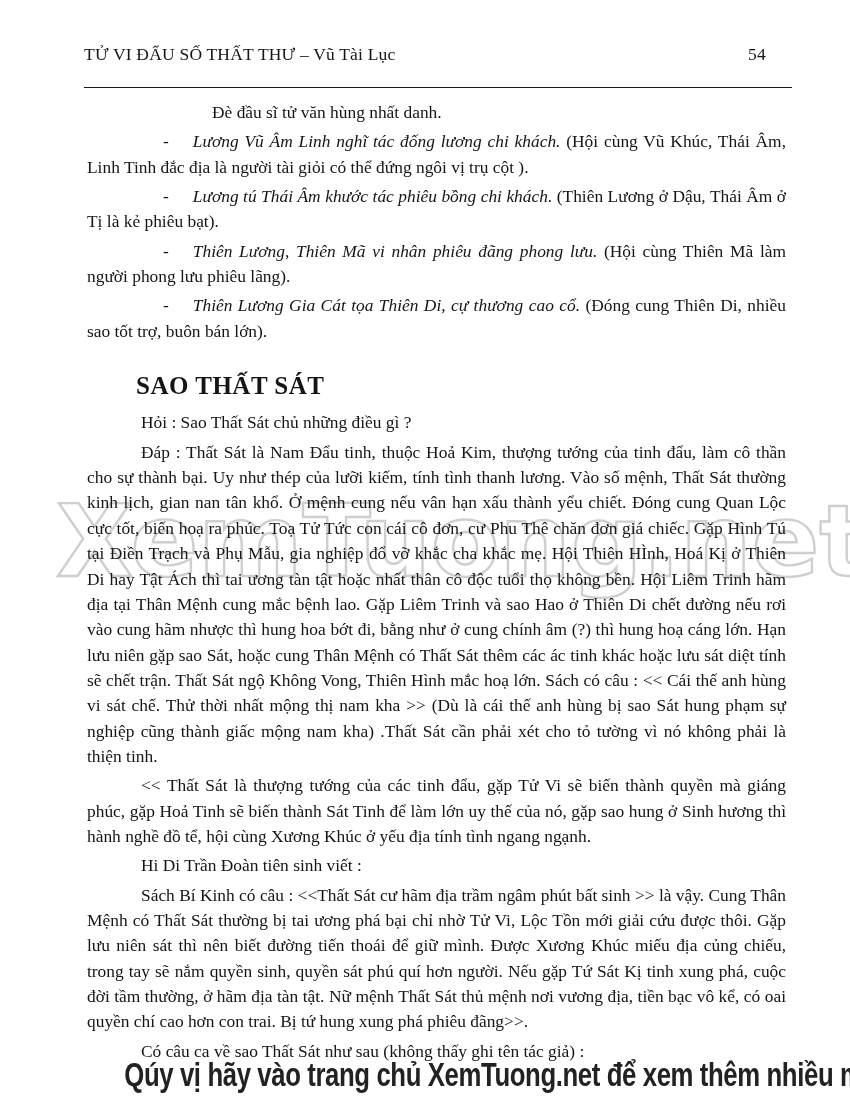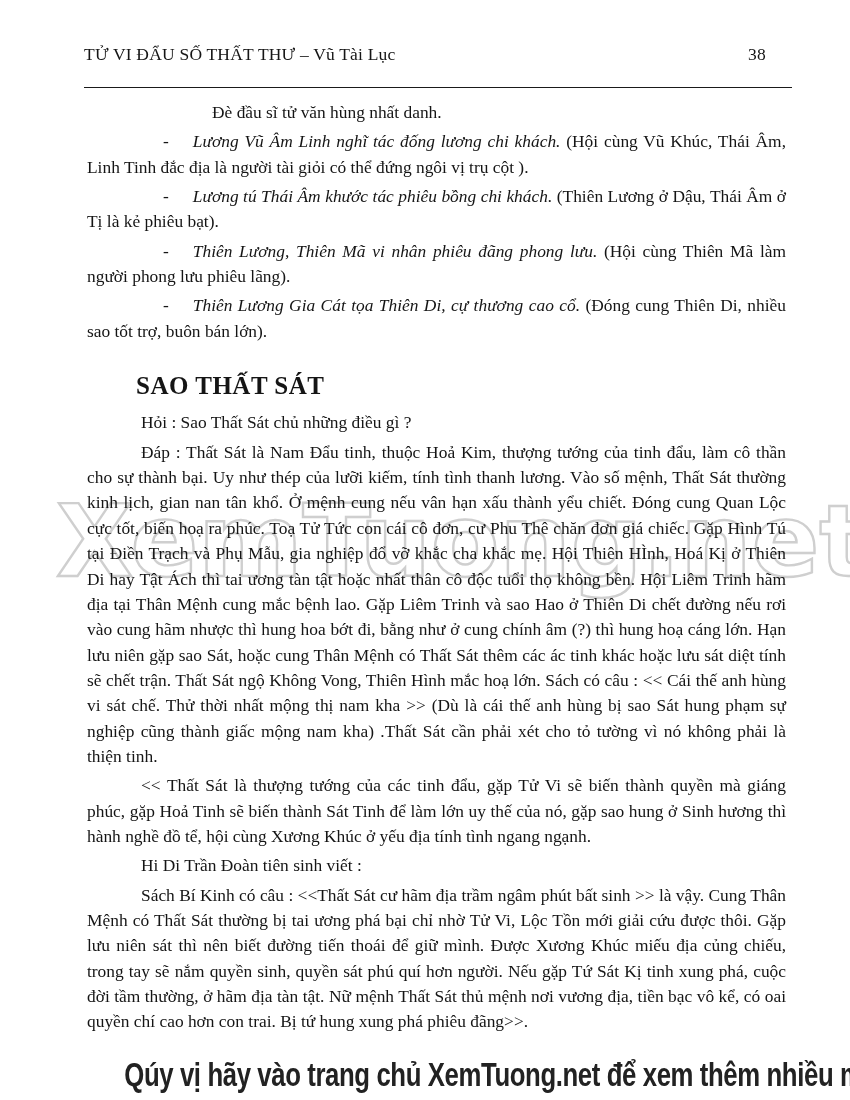--- a/index.html
+++ b/index.html
@@ -91,21 +91,21 @@
     transform: scaleX(0.78);
     transform-origin: center;
     letter-spacing: -0.5px;
   }
 </style>
 </head>
 <body>
 
 <div class="page-header">
   <span>TỬ VI ĐẨU SỐ THẤT THƯ – Vũ Tài Lục</span>
-  <span>38</span>
+  <span>54</span>
 </div>
 
 <div class="header-rule"></div>
 
 <div class="watermark">XemTuong.net</div>
 
 <div class="page-body">
 
   <p class="opening-verse">Đè đầu sĩ tử văn hùng nhất danh.</p>
 
@@ -119,18 +119,19 @@
 
   <p class="star-item"><span class="dash">-</span><span class="phrase">Thiên Lương Gia Cát tọa Thiên Di, cự thương cao cổ.</span><span class="gloss"> (Đóng cung Thiên Di, nhiều sao tốt trợ, buôn bán lớn).</span></p>
 
   <h2 class="section-heading">SAO THẤT SÁT</h2>
 
   <p class="para">Hỏi : Sao Thất Sát chủ những điều gì ?</p>
   <p class="para">Đáp : Thất Sát là Nam Đẩu tinh, thuộc Hoả Kim, thượng tướng của tinh đẩu, làm cô thần cho sự thành bại. Uy như thép của lưỡi kiếm, tính tình thanh lương. Vào số mệnh, Thất Sát thường kinh lịch, gian nan tân khổ. Ở mệnh cung nếu vân hạn xấu thành yểu chiết. Đóng cung Quan Lộc cực tốt, biến hoạ ra phúc. Toạ Tử Tức con cái cô đơn, cư Phu Thê chăn đơn giá chiếc. Gặp Hình Tú tại Điền Trạch và Phụ Mẫu, gia nghiệp đổ vỡ khắc cha khắc mẹ. Hội Thiên HÌnh, Hoá Kị ở Thiên Di hay Tật Ách thì tai ương tàn tật hoặc nhất thân cô độc tuổi thọ không bền. Hội Liêm Trinh hãm địa tại Thân Mệnh cung mắc bệnh lao. Gặp Liêm Trinh và sao Hao ở Thiên Di chết đường nếu rơi vào cung hãm nhược thì hung hoa bớt đi, bằng như ở cung chính âm (?) thì hung hoạ cáng lớn. Hạn lưu niên gặp sao Sát, hoặc cung Thân Mệnh có Thất Sát thêm các ác tinh khác hoặc lưu sát diệt tính sẽ chết trận. Thất Sát ngộ Không Vong, Thiên Hình mắc hoạ lớn. Sách có câu : &lt;&lt; Cái thế anh hùng vi sát chế. Thử thời nhất mộng thị nam kha &gt;&gt; (Dù là cái thế anh hùng bị sao Sát hung phạm sự nghiệp cũng thành giấc mộng nam kha) .Thất Sát cần phải xét cho tỏ tường vì nó không phải là thiện tinh.</p>
   <p class="para">&lt;&lt; Thất Sát là thượng tướng của các tinh đẩu, gặp Tử Vi sẽ biến thành quyền mà giáng phúc, gặp Hoả Tinh sẽ biến thành Sát Tinh để làm lớn uy thế của nó, gặp sao hung ở Sinh hương thì hành nghề đồ tể, hội cùng Xương Khúc ở yếu địa tính tình ngang ngạnh.</p>
   <p class="para">Hi Di Trần Đoàn tiên sinh viết :</p>
   <p class="para">Sách Bí Kinh có câu : &lt;&lt;Thất Sát cư hãm địa trầm ngâm phút bất sinh &gt;&gt; là vậy. Cung Thân Mệnh có Thất Sát thường bị tai ương phá bại chỉ nhờ Tử Vi, Lộc Tồn mới giải cứu được thôi. Gặp lưu niên sát thì nên biết đường tiến thoái để giữ mình. Được Xương Khúc miếu địa củng chiếu, trong tay sẽ nắm quyền sinh, quyền sát phú quí hơn người. Nếu gặp Tứ Sát Kị tinh xung phá, cuộc đời tầm thường, ở hãm địa tàn tật. Nữ mệnh Thất Sát thủ mệnh nơi vương địa, tiền bạc vô kể, có oai quyền chí cao hơn con trai. Bị tứ hung xung phá phiêu đãng&gt;&gt;.</p>
+  <p class="para">Có câu ca về sao Thất Sát như sau (không thấy ghi tên tác giả) :</p>
 
 </div>
 
 <div class="page-footer">
   <span class="footer-text">Qúy vị hãy vào trang chủ XemTuong.net để xem thêm nhiều mục hay khác</span>
 </div>
 
 </body></html>

